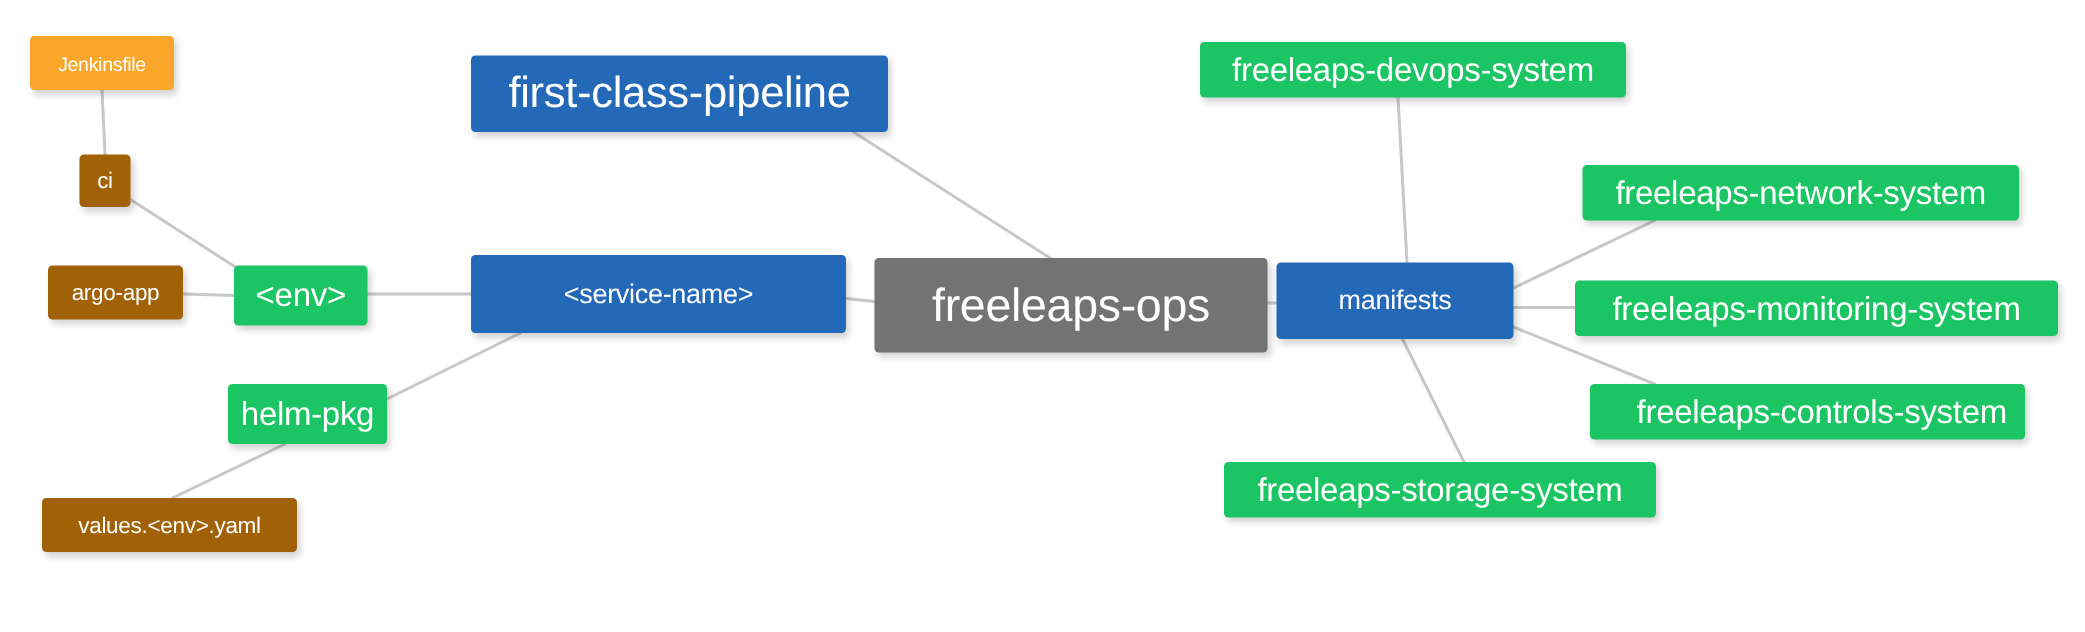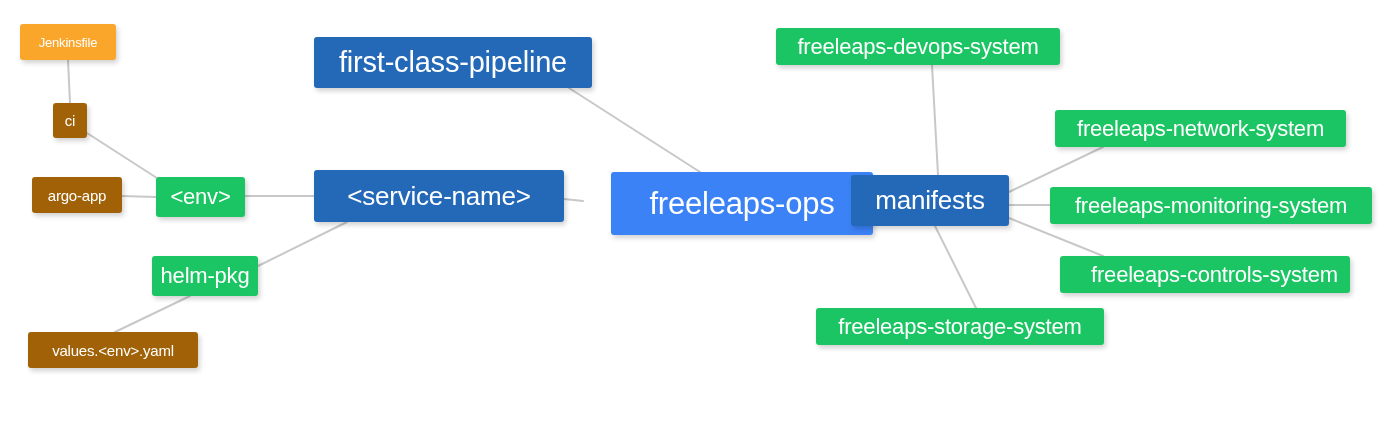--- a/index.html
+++ b/index.html
@@ -32,29 +32,29 @@
     align-items: center;
     justify-content: center;
     color: #ffffff;
     border-radius: 3px;
     white-space: nowrap;
     letter-spacing: -0.2px;
     box-shadow: 2px 3px 5px rgba(0,0,0,0.18);
     user-select: none;
     padding: 0 10px;
   }
-  .n-root    { background: #3b82f6; margin-left: 28px; }
+  .n-root    { background: #737373; }
   .n-blue    { background: #2369b8; }
   .n-green   { background: #1bc563; }
   .n-orange  { background: #faa62b; }
   .n-red     { background: #a16207; }
 
   .sz-root   { font-size: 31px; }
   .sz-xl     { font-size: 29px; }
-  .sz-lg     { font-size: 26px; }
+  .sz-lg     { font-size: 18px; }
   .sz-md     { font-size: 22px; }
   .sz-xs     { font-size: 15px; }
   .sz-xxs    { font-size: 13px; }
 </style>
 </head>
 <body>
 
 <div id="canvas">
   <svg id="edge-layer" viewBox="0 0 1390 421" xmlns="http://www.w3.org/2000/svg">
       <line x1="68" y1="60" x2="70" y2="103" stroke="#c8c8c8" stroke-width="2" stroke-linecap="round"></line>
@@ -96,21 +96,21 @@
       </div>
       <div class="node n-blue sz-lg" style="left: 314px; top: 170px; width: 250px; height: 52px;">
         <span>&lt;service-name&gt;</span>
       </div>
       <div class="node n-root sz-root" style="left: 583px; top: 172px; width: 262px; height: 63px;">
         <span>freeleaps-ops</span>
       </div>
       <div class="node n-blue sz-lg" style="left: 851px; top: 175px; width: 158px; height: 51px;">
         <span>manifests</span>
       </div>
-      <div class="node n-green sz-md" style="left: 776px; top: 28px; width: 284px; height: 37px;">
+      <div class="node n-green sz-md" style="left: 800px; top: 28px; width: 284px; height: 37px;">
         <span>freeleaps-devops-system</span>
       </div>
       <div class="node n-green sz-md" style="left: 1055px; top: 110px; width: 291px; height: 37px;">
         <span>freeleaps-network-system</span>
       </div>
       <div class="node n-green sz-md" style="left: 1050px; top: 187px; width: 322px; height: 37px;">
         <span>freeleaps-monitoring-system</span>
       </div>
       <div class="node n-green sz-md" style="left: 1060px; top: 256px; width: 290px; height: 37px; padding-left: 29px;">
         <span>freeleaps-controls-system</span>

